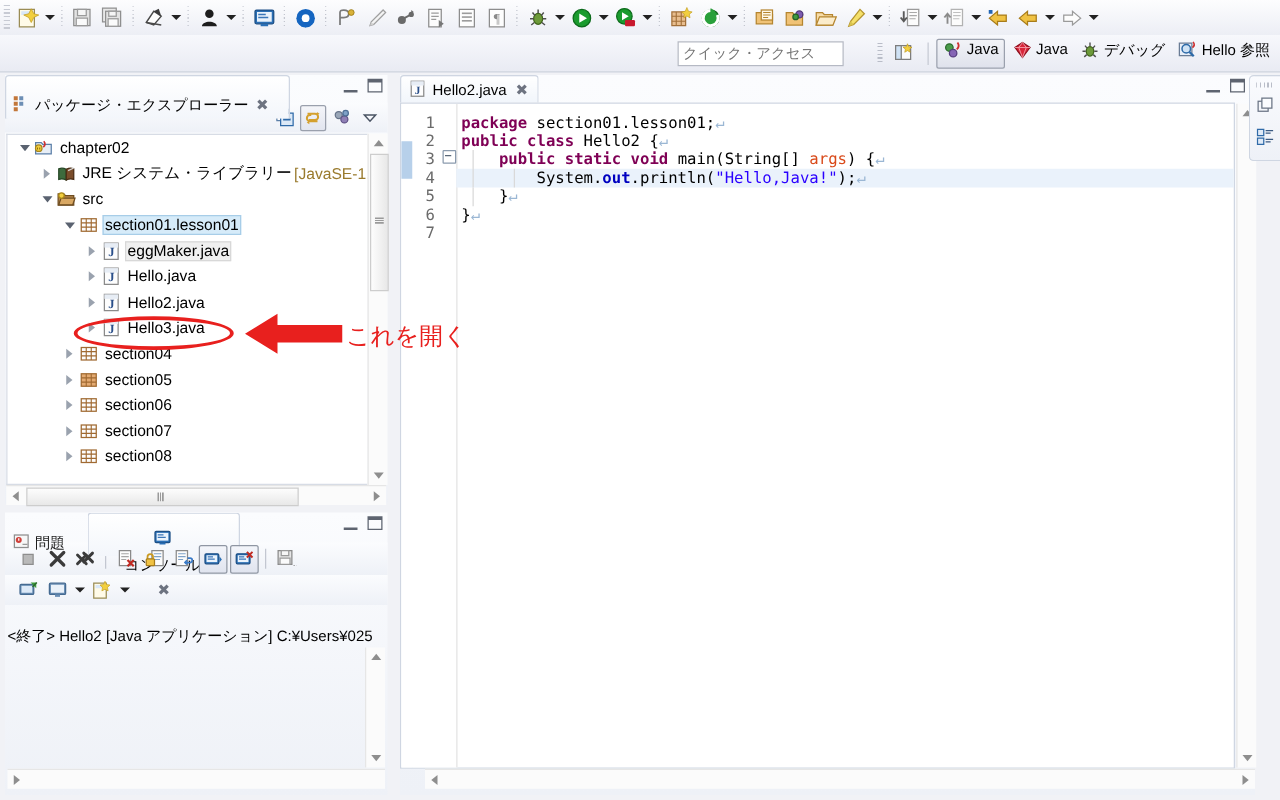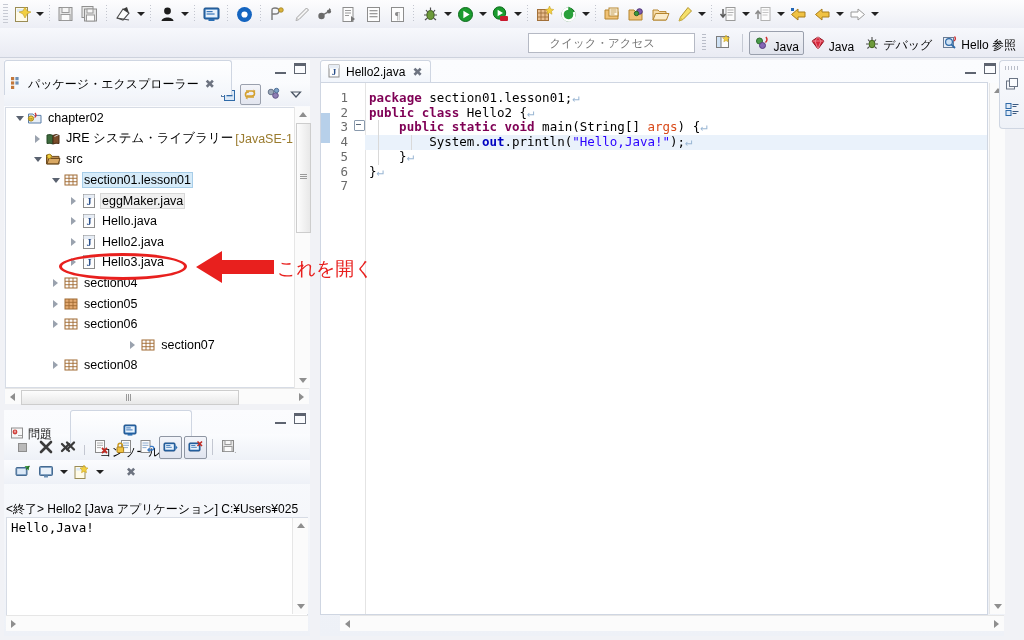--- a/index.html
+++ b/index.html
@@ -30,27 +30,27 @@
 
   
   .persbar{
     position:absolute;left:0;top:28px;width:1024px;height:29px;
     background:linear-gradient(#f7f8fc,#e9ebf3);
     border-bottom:1px solid #cdd2dd;
     display:flex;align-items:center;justify-content:flex-end;
   }
   .qaccess{
     width:125px;height:18px;background:#fff;border:1px solid #b5b9c4;
-    font-size:11.5px;color:#555;padding:0 20px;line-height:18px;margin-right:2px;
+    font-size:11.5px;color:#555;padding:0 3px;line-height:18px;margin-right:22px;
     white-space:nowrap;overflow:hidden;
   }
   .persp-sep{width:4px;height:18px;margin:0 5px;
     background-image:repeating-linear-gradient(to bottom,#b9bdc8 0 1px,transparent 1px 3px);}
   .vline{width:1px;height:18px;background:#c6cad4;margin:0 5px;}
-  .persp{display:flex;align-items:flex-end;height:22px;padding:0 4px;margin:0 1px;gap:3px;
+  .persp{display:flex;align-items:flex-start;height:22px;padding:0 4px;margin:0 1px;gap:3px;
     font-size:12px;white-space:nowrap;}
   .persp.active{background:linear-gradient(#f2f3f7,#dfe2ec);border:1px solid #9aa0ad;border-radius:2px;}
   .persp .lbl{font-size:12px;}
 
   
   .panel{position:absolute;background:#fff;}
   .pview{
     background:linear-gradient(#fbfcfe,#eef1f7);
   }
   .tabstrip{position:relative;height:22px;}
@@ -643,21 +643,21 @@
               <i></i>
             </span>
             <span class="ico">
               <svg width="16" height="16" viewBox="0 0 16 16">
                 <rect x="2" y="3" width="12" height="10" fill="#fdfdfd" stroke="#a06a32"></rect>
                 <path d="M2 6.3 h12 M2 9.7 h12 M6 3 v10 M10 3 v10" stroke="#a06a32" stroke-width="0.9"></path>
               </svg>
             </span>
             <span class="txt">section06</span>
           </div>
-          <div class="row" style="padding-left: 44px; justify-content: center;">
+          <div class="row" style="padding-left: 44px;">
             <span class="arrow closed">
               <i></i>
             </span>
             <span class="ico">
               <svg width="16" height="16" viewBox="0 0 16 16">
                 <rect x="2" y="3" width="12" height="10" fill="#fdfdfd" stroke="#a06a32"></rect>
                 <path d="M2 6.3 h12 M2 9.7 h12 M6 3 v10 M10 3 v10" stroke="#a06a32" stroke-width="0.9"></path>
               </svg>
             </span>
             <span class="txt">section07</span>
@@ -828,23 +828,20 @@
           <polygon points="11,1 12.2,3.6 15,4 13,5.9 13.5,8.7 11,7.4 8.5,8.7 9,5.9 7,4 9.8,3.6" fill="#f2cf3f" stroke="#c09b1f" stroke-width="0.5"></polygon>
         </svg>
       </div>
       <div class="caret">
           <i></i>
         </div>
     </div>
 
     <div class="conline" style="position:absolute;left:2px;top:91px;width:302px;overflow:hidden;">&lt;終了&gt; Hello2 [Java アプリケーション] C:¥Users¥025</div>
 
-    <div style="position:absolute;left:2px;top:107px;width:302px;height:114px;background:#fff;border:1px solid #d7dce5;box-sizing:border-box;overflow:hidden;">
-      <div class="conout" style="padding:2px 4px;">Hello,Java!</div>
-    </div>
 
     <div class="sb-v" style="left:288px;top:108px;height:96px;">
       <div class="sb-arrow up" style="top:0;">
           <i></i>
         </div>
       <div class="sb-arrow down" style="bottom:0;">
           <i></i>
         </div>
     </div>
     <div class="sb-h" style="left:2px;top:205px;width:302px;">

